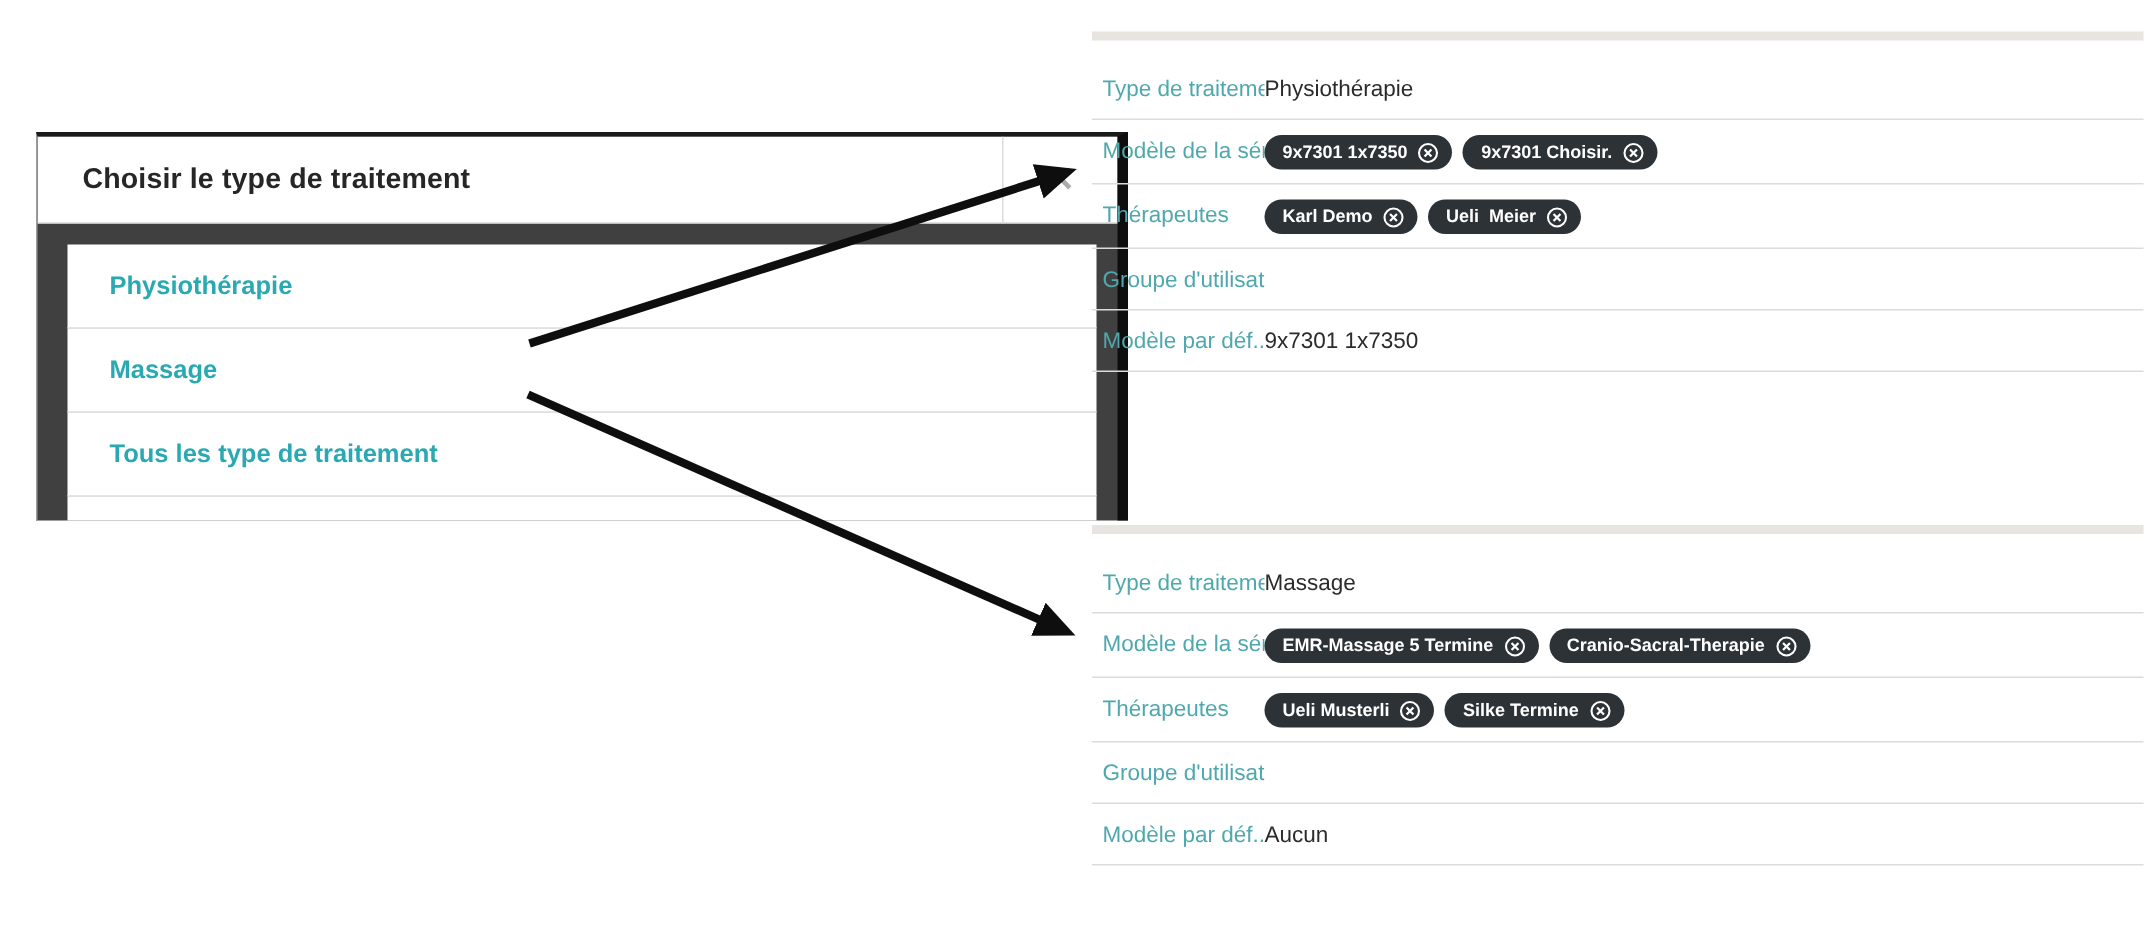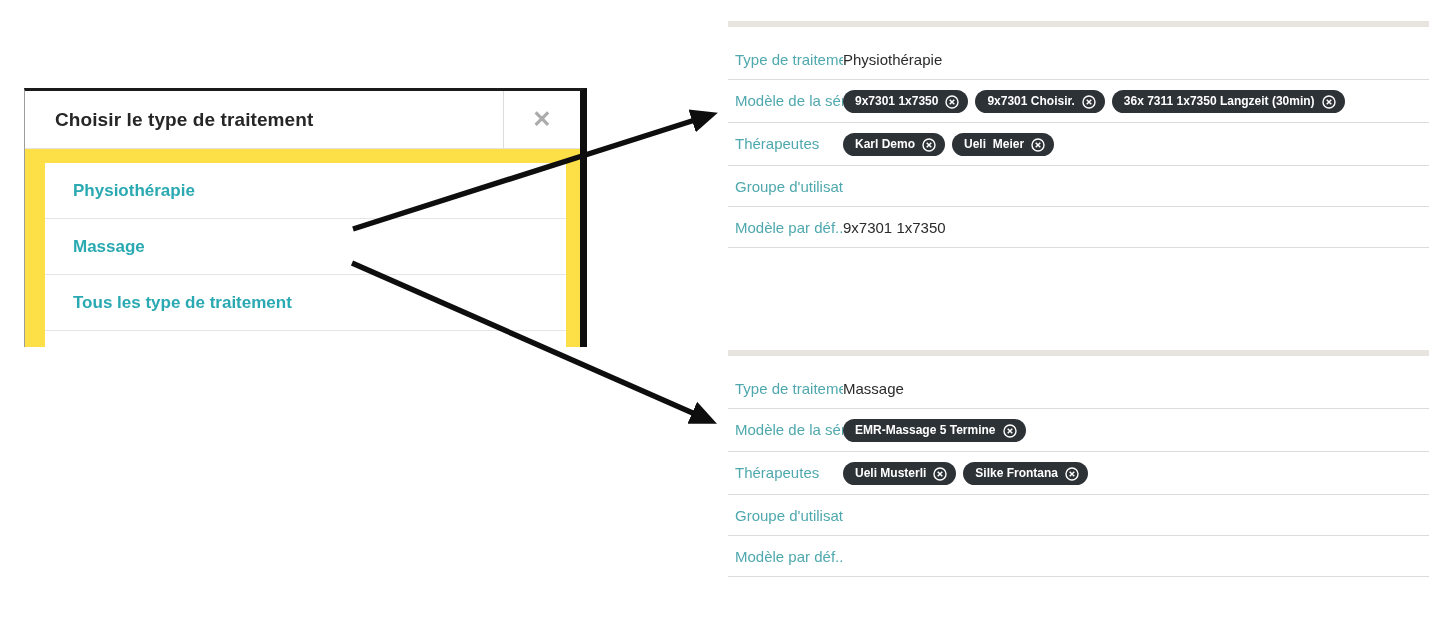--- a/index.html
+++ b/index.html
@@ -2,22 +2,22 @@
 <html><head>
 <meta charset="utf-8">
 <style>
   html,body{margin:0;padding:0;}
   body{
     width:1433px;height:620px;position:relative;background:#ffffff;
     font-family:"Liberation Sans", sans-serif;overflow:hidden;
   }
   
   .dialog{
-    position:absolute;left:24px;top:88px;width:563px;height:259px;
-    box-sizing:border-box;background:#fde047;
+    position:absolute;left:24px;top:88px;width:728px;height:259px;
+    box-sizing:border-box;background:#404040;
     border-top:3px solid #1b1b1b;border-left:1px solid #9c9c9c;border-right:7px solid #0e0e0e;
     overflow:hidden;
   }
   .dialog-header{
     height:57px;background:#ffffff;border-bottom:1px solid #e4e1de;
     display:flex;align-items:stretch;
   }
   .dialog-title{
     flex:1;display:flex;align-items:center;padding-left:30px;
     font-size:19px;font-weight:700;color:#262626;letter-spacing:.1px;
@@ -90,24 +90,20 @@
         <div class="flabel">Modèle de la série</div>
         <div class="fvalue">
           <span class="tag"><span>9x7301 1x7350</span><svg width="14" height="14" viewBox="0 0 14 14">
               <circle cx="7" cy="7" r="6" fill="none" stroke="#ffffff" stroke-width="1.4"></circle>
               <path d="M4.7 4.7 L9.3 9.3 M9.3 4.7 L4.7 9.3" stroke="#ffffff" stroke-width="1.5"></path>
             </svg></span>
           <span class="tag"><span>9x7301 Choisir.</span><svg width="14" height="14" viewBox="0 0 14 14">
               <circle cx="7" cy="7" r="6" fill="none" stroke="#ffffff" stroke-width="1.4"></circle>
               <path d="M4.7 4.7 L9.3 9.3 M9.3 4.7 L4.7 9.3" stroke="#ffffff" stroke-width="1.5"></path>
             </svg></span>
-          <span class="tag"><span>36x 7311 1x7350 Langzeit (30min)</span><svg width="14" height="14" viewBox="0 0 14 14">
-              <circle cx="7" cy="7" r="6" fill="none" stroke="#ffffff" stroke-width="1.4"></circle>
-              <path d="M4.7 4.7 L9.3 9.3 M9.3 4.7 L4.7 9.3" stroke="#ffffff" stroke-width="1.5"></path>
-            </svg></span>
         </div>
       </div>
       <div class="frow">
         <div class="flabel">Thérapeutes</div>
         <div class="fvalue">
           <span class="tag"><span>Karl Demo</span><svg width="14" height="14" viewBox="0 0 14 14">
               <circle cx="7" cy="7" r="6" fill="none" stroke="#ffffff" stroke-width="1.4"></circle>
               <path d="M4.7 4.7 L9.3 9.3 M9.3 4.7 L4.7 9.3" stroke="#ffffff" stroke-width="1.5"></path>
             </svg></span>
           <span class="tag"><span>Ueli  Meier</span><svg width="14" height="14" viewBox="0 0 14 14">
@@ -140,43 +136,50 @@
           <span>Massage</span>
         </div>
       </div>
       <div class="frow">
         <div class="flabel">Modèle de la série</div>
         <div class="fvalue">
           <span class="tag"><span>EMR-Massage 5 Termine</span><svg width="14" height="14" viewBox="0 0 14 14">
               <circle cx="7" cy="7" r="6" fill="none" stroke="#ffffff" stroke-width="1.4"></circle>
               <path d="M4.7 4.7 L9.3 9.3 M9.3 4.7 L4.7 9.3" stroke="#ffffff" stroke-width="1.5"></path>
             </svg></span>
+          <span class="tag"><span>Cranio-Sacral-Therapie</span><svg width="14" height="14" viewBox="0 0 14 14">
+              <circle cx="7" cy="7" r="6" fill="none" stroke="#ffffff" stroke-width="1.4"></circle>
+              <path d="M4.7 4.7 L9.3 9.3 M9.3 4.7 L4.7 9.3" stroke="#ffffff" stroke-width="1.5"></path>
+            </svg></span>
         </div>
       </div>
       <div class="frow">
         <div class="flabel">Thérapeutes</div>
         <div class="fvalue">
           <span class="tag"><span>Ueli Musterli</span><svg width="14" height="14" viewBox="0 0 14 14">
               <circle cx="7" cy="7" r="6" fill="none" stroke="#ffffff" stroke-width="1.4"></circle>
               <path d="M4.7 4.7 L9.3 9.3 M9.3 4.7 L4.7 9.3" stroke="#ffffff" stroke-width="1.5"></path>
             </svg></span>
-          <span class="tag"><span>Silke Frontana</span><svg width="14" height="14" viewBox="0 0 14 14">
+          <span class="tag"><span>Silke Termine</span><svg width="14" height="14" viewBox="0 0 14 14">
               <circle cx="7" cy="7" r="6" fill="none" stroke="#ffffff" stroke-width="1.4"></circle>
               <path d="M4.7 4.7 L9.3 9.3 M9.3 4.7 L4.7 9.3" stroke="#ffffff" stroke-width="1.5"></path>
             </svg></span>
         </div>
       </div>
       <div class="frow">
         <div class="flabel">Groupe d'utilisate</div>
         <div class="fvalue">
           <span></span>
         </div>
       </div>
       <div class="frow">
         <div class="flabel">Modèle par déf...</div>
+        <div class="fvalue">
+          <span>Aucun</span>
+        </div>
       </div>
     </div>
 </div>
 
 <svg class="arrows" viewBox="0 0 1433 620">
   <defs>
     <marker id="ah" markerUnits="userSpaceOnUse" markerWidth="30" markerHeight="26" refX="3" refY="13" orient="auto">
       <path d="M0,1 L27,13 L0,25 z" fill="#0e0e0e"></path>
     </marker>
   </defs>

